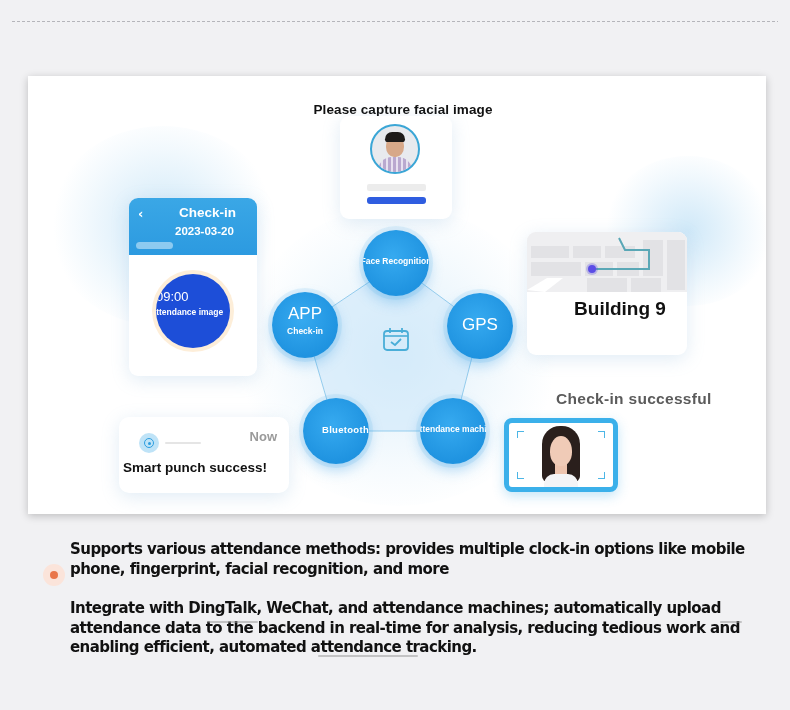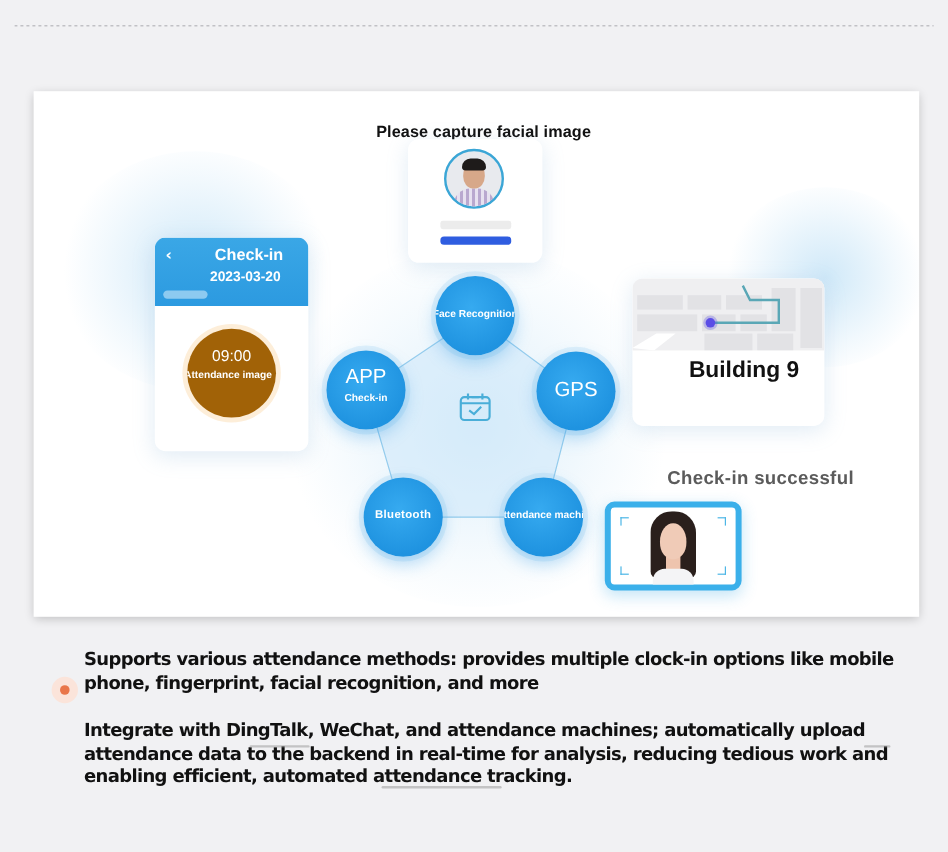--- a/index.html
+++ b/index.html
@@ -64,22 +64,22 @@
   .phone-head {
     position: absolute; left: 0; top: 0; width: 100%; height: 57px;
     background: linear-gradient(180deg, #3aa7e6, #2c9ae0);
   }
   .phone-back { position: absolute; left: 9px; top: 8px; color: #fff; font-size: 13px; font-weight: bold; }
   .phone-title { position: absolute; left: 50px; top: 7px; color: #fff; font-size: 13.5px; font-weight: bold; font-family:"Liberation Sans",sans-serif; }
   .phone-date { position: absolute; left: 5px; top: 27px; color: #fff; font-size: 11.5px; font-weight: bold; font-family:"Liberation Sans",sans-serif;margin-left:41px; }
   .phone-pill { position: absolute; left: 7px; top: 44px; width: 37px; height: 7px; border-radius: 4px; background: #8dcaf0; }
   .orange-btn {
     position: absolute; left: 27px; top: 76px; width: 74px; height: 74px; border-radius: 50%;
-    background: #a16207; box-shadow: 0 0 0 4px rgba(248,179,84,0.22);
-    overflow: hidden; text-align: center; color: #fff;
+    background: #1d4ed8; box-shadow: 0 0 0 4px rgba(248,179,84,0.22);
+    overflow: hidden; text-align: left; color: #fff;
   }
   .orange-btn .time { display:block; margin-top: 15px; font-size: 13px; font-family:"Liberation Sans",sans-serif; }
   .orange-btn .lbl { display:block; margin-top: 3px; font-size: 8.5px; font-weight: bold; white-space: nowrap; margin-left: -6px; font-family:"Liberation Sans",sans-serif; }
 
   
   .pentagon-wrap { position: absolute; left: 238px; top: 148px; width: 260px; height: 250px; text-decoration: underline; }
   .pentagon-svg { position: absolute; left: 0; top: 0; }
   .node {
     position: absolute; border-radius: 50%;
     background: radial-gradient(circle at 45% 40%, #36aaf0, #1f93e0 70%);
@@ -88,21 +88,21 @@
   }
   .node .t { display: block; white-space: nowrap; font-family:"Liberation Sans",sans-serif; }
   .node-face { left: 97px; top: 6px; width: 66px; height: 66px; }
   .node-face .t { margin-top: 26px; font-size: 8.5px; font-weight: bold; margin-left: -14px; width: 94px; }
   .node-app { left: 6px; top: 68px; width: 66px; height: 66px; }
   .node-app .big { margin-top: 12px; font-size: 17px; }
   .node-app .small { margin-top: 2px; font-size: 8.5px; font-weight: bold; }
   .node-gps { left: 181px; top: 69px; width: 66px; height: 66px; }
   .node-gps .t { margin-top: 22px; font-size: 17px; }
   .node-bt { left: 37px; top: 174px; width: 66px; height: 66px; }
-  .node-bt .t { margin-top: 26px; font-size: 9.5px; font-weight: bold; letter-spacing: 0.3px; }
+  .node-bt .t { margin-top: 26px; font-size: 9.5px; font-weight: bold; letter-spacing: 0.3px; text-align: right; }
   .node-am { left: 154px; top: 174px; width: 66px; height: 66px; }
   .node-am .t { margin-top: 26px; font-size: 8.5px; font-weight: bold; margin-left: -12px; width: 94px; }
   .center-icon { position: absolute; left: 116px; top: 102px; width: 28px; height: 26px; }
   .center-text {
     position: absolute; left: 70px; top: 130px; width: 130px;
     font-size: 13.5px; font-weight: bold; color: #2fc2ea; line-height: 17px;
     font-family:"Liberation Sans",sans-serif;
   }
 
   
@@ -237,20 +237,29 @@
           <rect x="104" y="46" width="30" height="14"></rect>
       </g>
       <polygon points="0,58 20,46 36,46 18,60" fill="#ffffff"></polygon>
       <polyline points="65,37 122,37 122,18 98,18 92,6" fill="none" stroke="#5aa7b6" stroke-width="2"></polyline>
       <circle cx="65" cy="37" r="6" fill="rgba(91,77,230,0.3)"></circle>
       <circle cx="65" cy="37" r="4" fill="#5b4de6"></circle>
     </svg>
     <div class="building-label">Building 9</div>
   </div>
 
+  <div class="card notif-card">
+    <div class="notif-icon">
+      <div class="ring"></div>
+        <div class="dot"></div>
+    </div>
+    <div class="notif-line"></div>
+    <span class="notif-now">Now</span>
+    <span class="notif-text">Smart punch success!</span>
+  </div>
 
   <div class="success-label">Check-in successful</div>
   <div class="face-frame">
     <div class="corner c-tl"></div>
       <div class="corner c-tr"></div>
     <div class="corner c-bl"></div>
       <div class="corner c-br"></div>
     <div class="woman">
       <div class="hair"></div>
         <div class="neck"></div>

